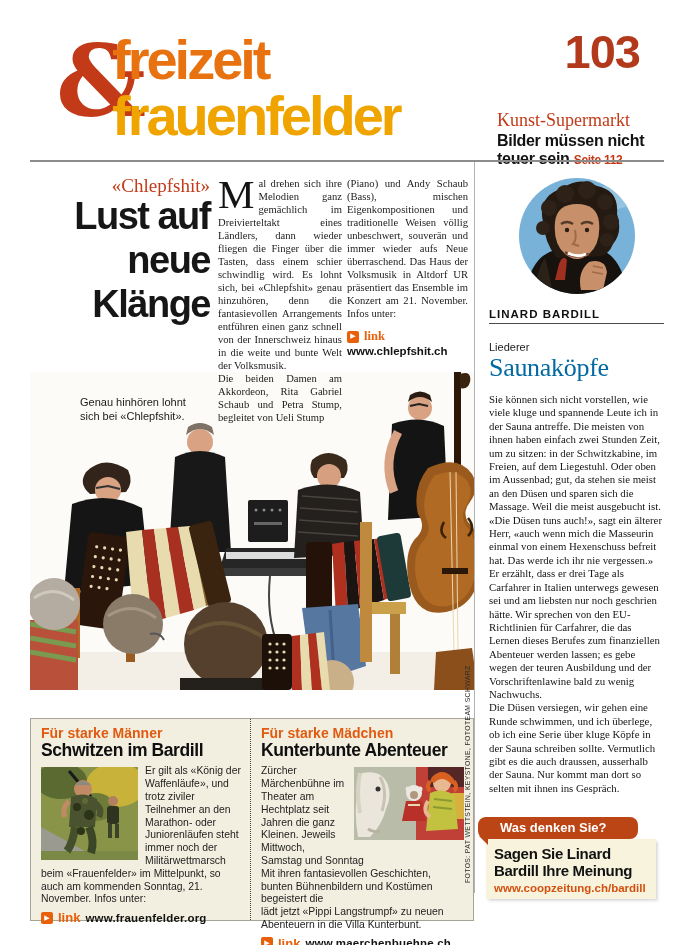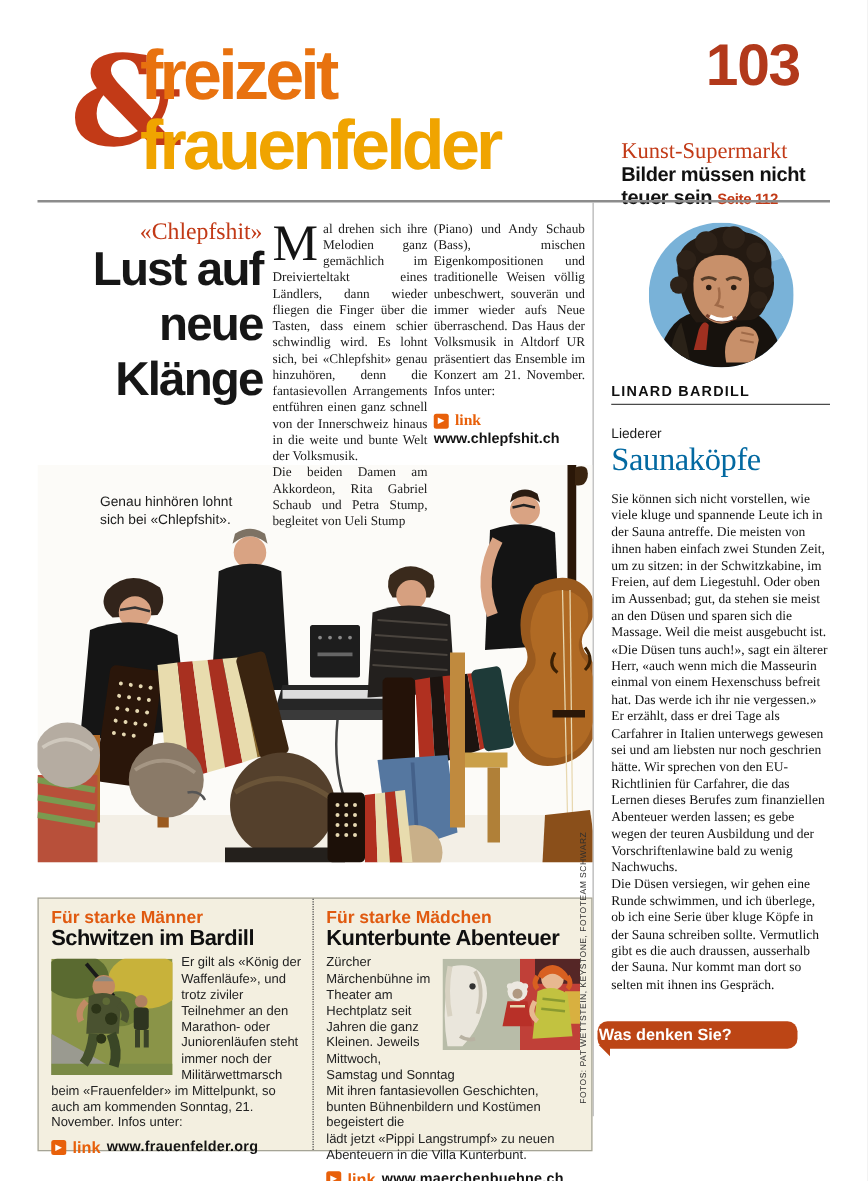--- a/index.html
+++ b/index.html
@@ -58,21 +58,21 @@
 
   
   .right-col { position:absolute; left:489px; top:170px; width:175px; }
   .avatar { width:116px; height:116px; border-radius:50%; overflow:hidden; margin:8px auto 14px auto; }
   .columnist-name { font-size:11.5px; font-weight:bold; letter-spacing:1px; color:#101010; border-bottom:1px solid #4a4a4a; padding-bottom:3px; }
   .columnist-role { font-size:11px; color:#1c1c1c; margin-top:17px; }
   .column-title { font-family:"Liberation Serif", serif; font-size:26px; font-weight:normal; letter-spacing:-0.3px; color:#0369a1; margin-top:0; }
   .column-body { margin-top:10px; }
   .column-body p { font-family:"Liberation Serif", serif; font-size:10.8px; line-height:13.4px; color:#141414; }
 
-  .feedback-tab { position:absolute; left:478px; top:817px; width:160px; height:22px; background:#bc4515; border-radius:8px; color:#fff; font-weight:bold; font-size:13px; line-height:21px; padding-left:1px; z-index:7; }
+  .feedback-tab { position:absolute; left:478px; top:817px; width:160px; height:22px; background:#bc4515; border-radius:8px; color:#fff; font-weight:bold; font-size:13px; line-height:21px; padding-left:22px; z-index:7; }
   .feedback-tab::after { content:""; position:absolute; left:1px; bottom:-6px; width:0; height:0; border-top:9px solid #bc4515; border-left:9px solid transparent; }
   .feedback-box { position:absolute; left:486px; top:839px; width:170px; height:60px; background:#f7f3dd; box-shadow:1.5px 1.5px 3px rgba(0,0,0,0.18); padding:6px 8px; z-index:6; }
   .feedback-title { font-size:15px; font-weight:bold; line-height:1.15; letter-spacing:-0.3px; color:#111; }
   .feedback-url { font-size:11.5px; font-weight:bold; color:#d4500e; margin-top:2px; }
 </style>
 </head>
 <body>
 
 <div class="page">
 
@@ -361,14 +361,18 @@
     <h2 class="column-title">Saunaköpfe</h2>
     <div class="column-body">
       <p>Sie können sich nicht vorstellen, wie viele kluge und spannende Leute ich in der Sauna antreffe. Die meisten von ihnen haben einfach zwei Stunden Zeit, um zu sitzen: in der Schwitzkabine, im Freien, auf dem Liegestuhl. Oder oben im Aussenbad; gut, da stehen sie meist an den Düsen und sparen sich die Massage. Weil die meist ausgebucht ist.</p>
       <p>«Die Düsen tuns auch!», sagt ein älterer Herr, «auch wenn mich die Masseurin einmal von einem Hexenschuss befreit hat. Das werde ich ihr nie vergessen.»</p>
       <p>Er erzählt, dass er drei Tage als Carfahrer in Italien unterwegs gewesen sei und am liebsten nur noch geschrien hätte. Wir sprechen von den EU-Richtlinien für Carfahrer, die das Lernen dieses Berufes zum finanziellen Abenteuer werden lassen; es gebe wegen der teuren Ausbildung und der Vorschriftenlawine bald zu wenig Nachwuchs.</p>
       <p>Die Düsen versiegen, wir gehen eine Runde schwimmen, und ich überlege, ob ich eine Serie über kluge Köpfe in der Sauna schreiben sollte. Vermutlich gibt es die auch draussen, ausserhalb der Sauna. Nur kommt man dort so selten mit ihnen ins Gespräch.</p>
     </div>
   </div>
 
   <div class="feedback-tab">Was denken Sie?</div>
+  <div class="feedback-box">
+    <div class="feedback-title">Sagen Sie Linard Bardill Ihre Meinung</div>
+    <div class="feedback-url">www.coopzeitung.ch/bardill</div>
+  </div>
 
 </div>
 
 </body></html>

